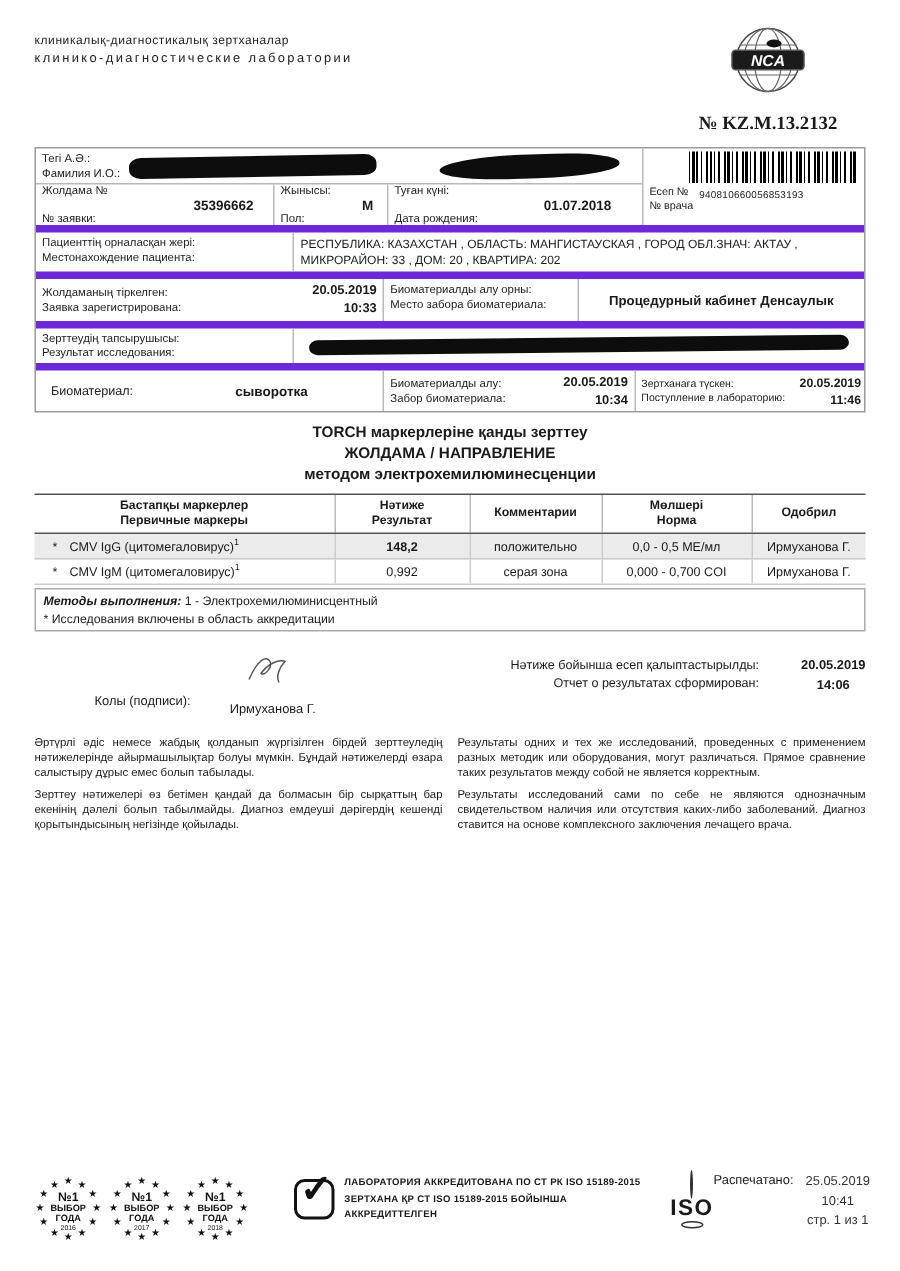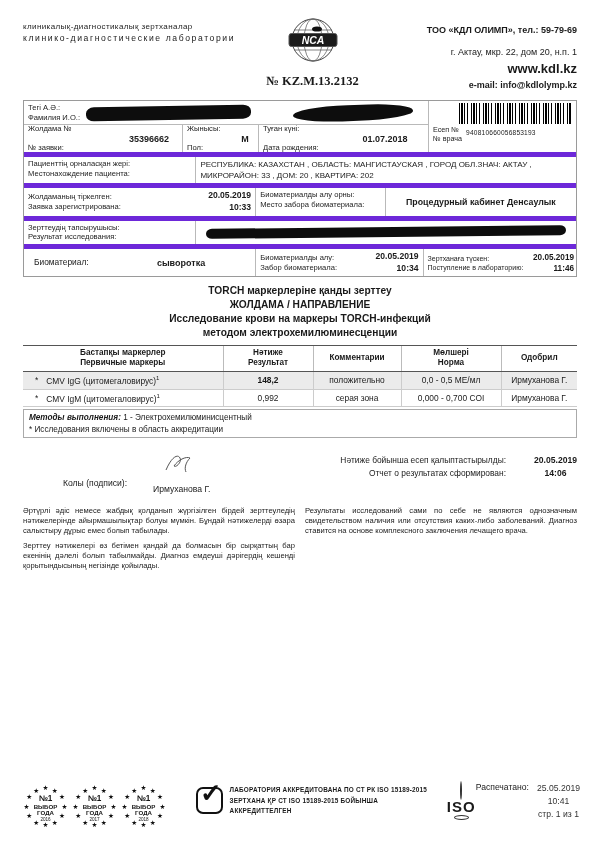--- a/index.html
+++ b/index.html
@@ -114,27 +114,20 @@
             <line x1="9" y1="24" x2="51" y2="24" stroke="#666" stroke-width=".8"></line>
             <line x1="11" y1="34" x2="49" y2="34" stroke="#666" stroke-width=".8"></line>
             <ellipse cx="34" cy="13" rx="5" ry="2.6" fill="#111"></ellipse>
             <rect x="6" y="17.5" width="48" height="13" rx="2.5" fill="#1b1b1b" stroke="#555" stroke-width="1"></rect>
             <text x="30" y="28" text-anchor="middle" font-family="Liberation Sans, sans-serif" font-size="10.5" font-weight="bold" font-style="italic" fill="#fff">NCA</text>
           </svg>
         </span>
         <div class="nca-num">№ KZ.M.13.2132</div>
       </div>
 
-      <div class="contacts">
-        <div class="c1">ТОО «КДЛ ОЛИМП», тел.: 59-79-69</div>
-        <div style="height:8px"></div>
-        <div>г. Актау, мкр. 22, дом 20, н.п. 1</div>
-        <div class="site">www.kdl.kz</div>
-        <div class="mail">e-mail: info@kdlolymp.kz</div>
-      </div>
     </div>
 
     <div class="grid">
       <div class="rowA-wrap">
         <div class="rowA-left">
           <div class="rowA-name">
             <span class="lbl">
               <span>Тегі А.Ә.:</span><br>
               <span>Фамилия И.О.:</span>
             </span>
@@ -234,21 +227,20 @@
             <span>20.05.2019</span><br>
             <span>11:46</span>
           </span>
         </div>
       </div>
     </div>
 
     <div class="titles">
       <div>TORCH маркерлеріне қанды зерттеу</div>
       <div>ЖОЛДАМА / НАПРАВЛЕНИЕ</div>
-      <div>Исследование крови на маркеры TORCH-инфекций</div>
       <div>методом электрохемилюминесценции</div>
     </div>
 
     <table class="res">
       <tbody>
           <tr>
         <th style="width:200px">
           <span>Бастапқы маркерлер</span><br>
           <span>Первичные маркеры</span>
         </th>
@@ -319,20 +311,21 @@
         </span>
       </div>
     </div>
 
     <div class="disc">
       <div class="col">
         <p>Әртүрлі әдіс немесе жабдық қолданып жүргізілген бірдей зерттеуледің нәтижелерінде айырмашылықтар болуы мүмкін. Бұндай нәтижелерді өзара салыстыру дұрыс емес болып табылады.</p>
         <p>Зерттеу нәтижелері өз бетімен қандай да болмасын бір сырқаттың бар екенінің дәлелі болып табылмайды. Диагноз емдеуші дәрігердің кешенді қорытындысының негізінде қойылады.</p>
       </div>
       <div class="col">
+        <p>Результаты одних и тех же исследований, проведенных с применением разных методик или оборудования, могут различаться. Прямое сравнение таких результатов между собой не является корректным.</p>
         <p>Результаты исследований сами по себе не являются однозначным свидетельством наличия или отсутствия каких-либо заболеваний. Диагноз ставится на основе комплексного заключения лечащего врача.</p>
       </div>
     </div>
   </div>
 
   <div class="footer">
     <div class="badges">
       <span>
         <svg width="45" height="45" viewBox="0 0 44 44">
           <g font-size="6.5" fill="#111" text-anchor="middle">

